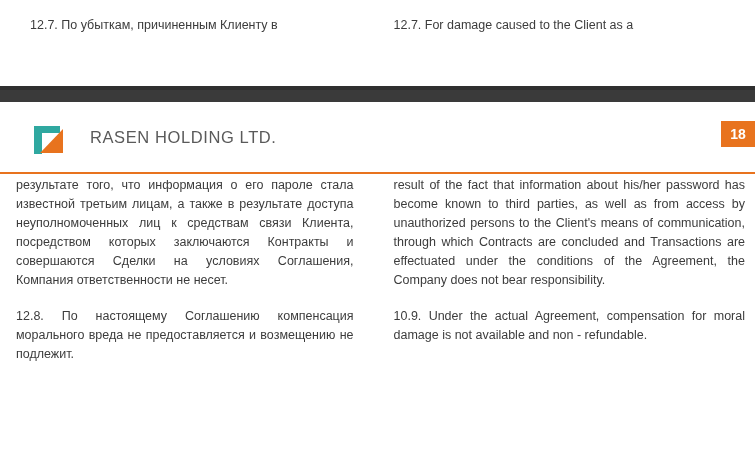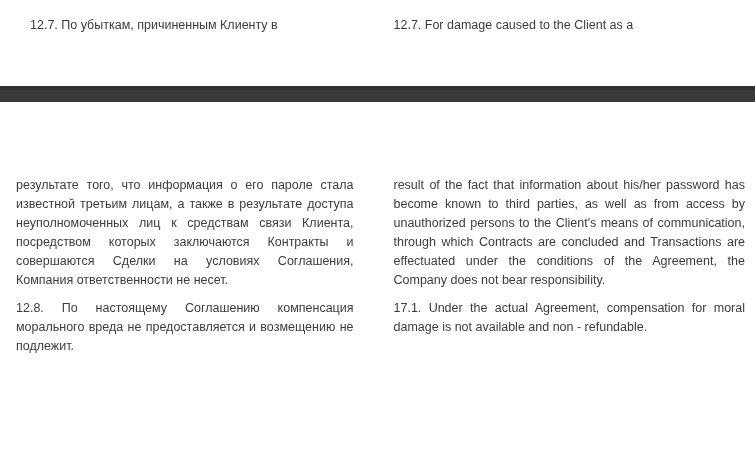--- a/index.html
+++ b/index.html
@@ -46,21 +46,21 @@
     padding-right: 10px;
   }
   .para {
     font-size: 12.5px;
     line-height: 19px;
     text-align: justify;
     color: #3c3c3c;
     margin: 0;
   }
   .para + .para {
-    margin-top: 9px;
+    margin-top: 17px;
   }
   .top-fragment .para {
     padding-top: 16px;
   }
 
   
   .separator {
     position: absolute;
     top: 86px;
     left: 0;
@@ -167,27 +167,38 @@
         <p class="para">12.7. For damage caused to the Client as a</p>
       </div>
     </div>
   </div>
 
   <div class="separator">
     <div class="separator-inner"></div>
   </div>
   <div class="gap-below"></div>
 
+  <div class="page-header">
+    <span class="logo-mark">
+      <svg width="40" height="36" viewBox="0 0 40 36" xmlns="http://www.w3.org/2000/svg">
+        <path d="M4 4 L30 4 L30 11 L12 11 L12 32 L4 32 Z" fill="#2fa8a0"></path>
+        <path d="M33 7 L33 31 L10 31 Z" fill="#e8731e"></path>
+      </svg>
+    </span>
+    <div class="brand-name">RASEN HOLDING LTD.</div>
+    <div class="page-number-badge">18</div>
+    <div class="header-rule"></div>
+  </div>
 
   <div class="page-body">
     <div class="cols">
       <div class="col col-left">
         <p class="para">результате того, что информация о его пароле стала известной третьим лицам, а также в результате доступа неуполномоченных лиц к средствам связи Клиента, посредством которых заключаются Контракты и совершаются Сделки на условиях Соглашения, Компания ответственности не несет.</p>
         <p class="para">12.8. По настоящему Соглашению компенсация морального вреда не предоставляется и возмещению не подлежит.</p>
       </div>
       <div class="col col-right">
         <p class="para">result of the fact that information about his/her password has become known to third parties, as well as from access by unauthorized persons to the Client's means of communication, through which Contracts are concluded and Transactions are effectuated under the conditions of the Agreement, the Company does not bear responsibility.</p>
-        <p class="para">17.1. Under the actual Agreement, compensation for moral damage is not available and non - refundable.</p>
+        <p class="para">10.9. Under the actual Agreement, compensation for moral damage is not available and non - refundable.</p>
       </div>
     </div>
   </div>
 
 </div>
 
 </body></html>

